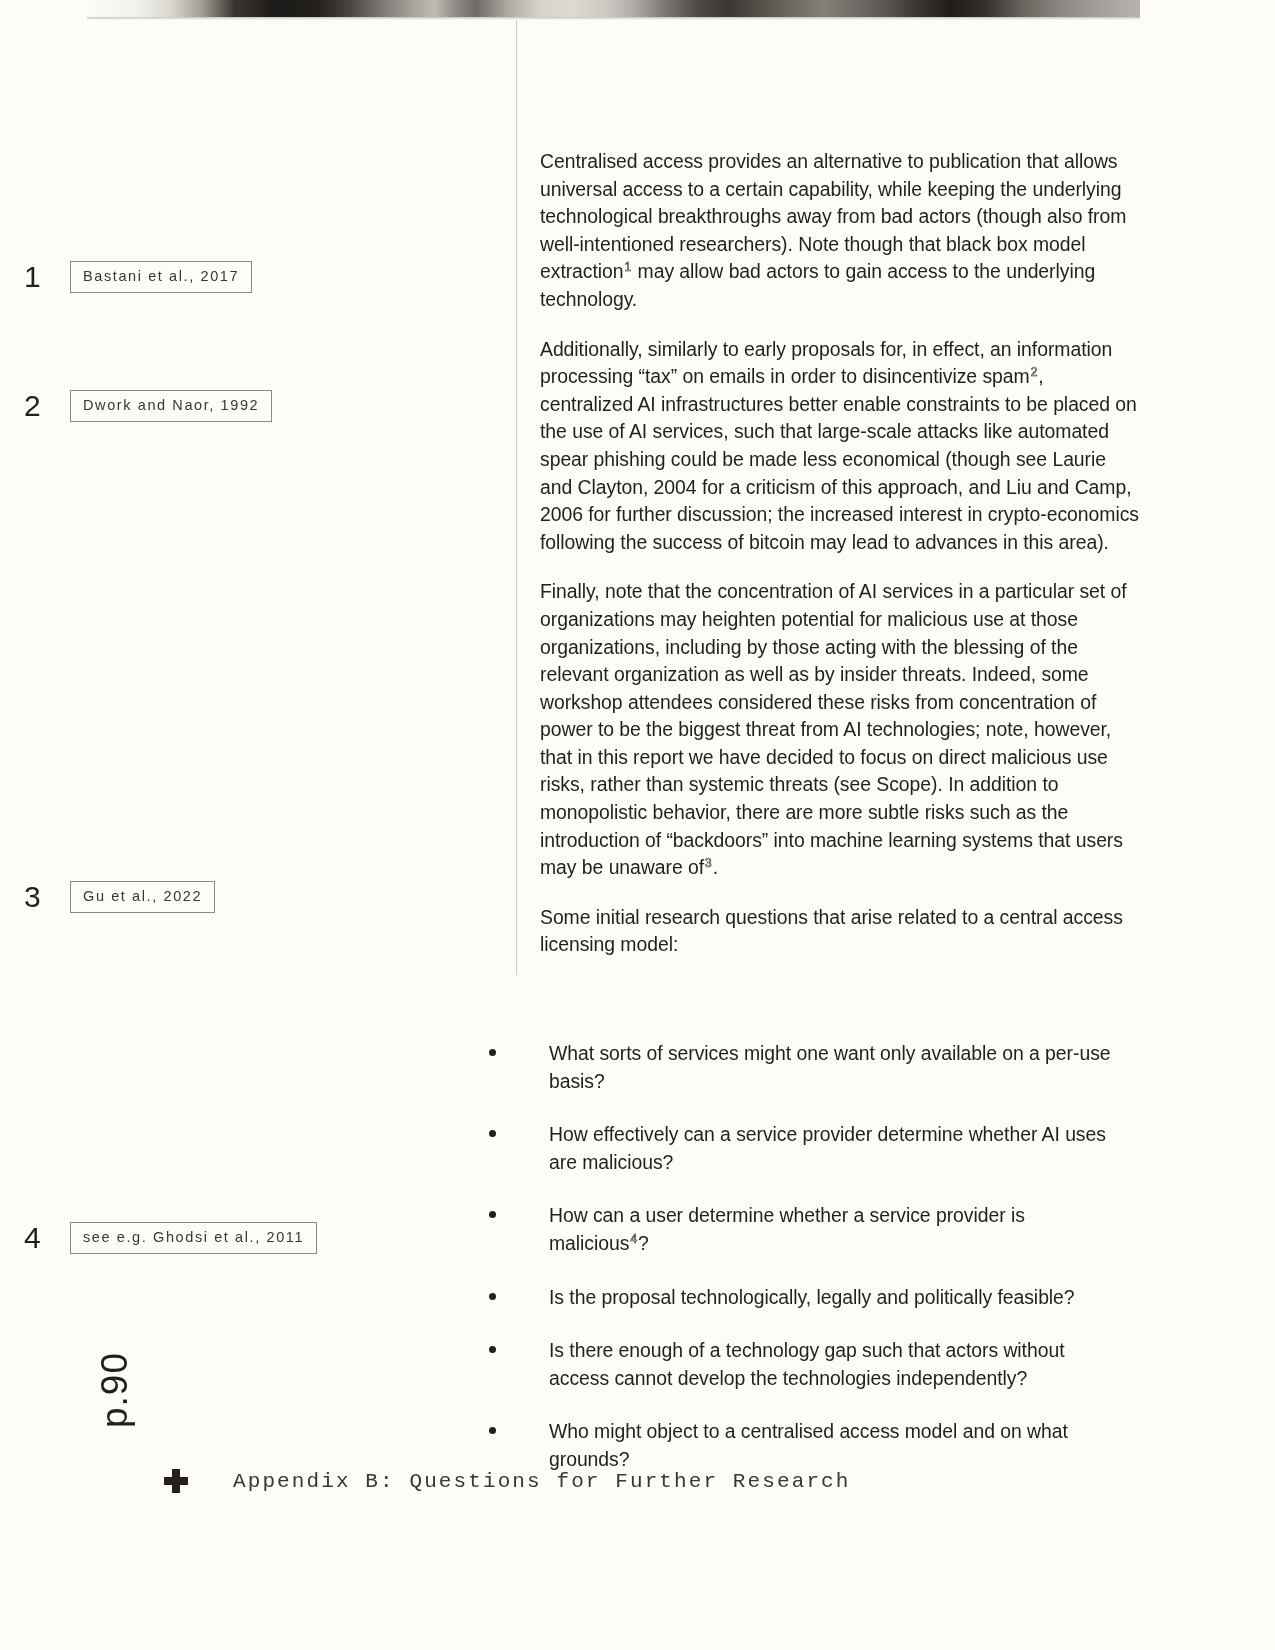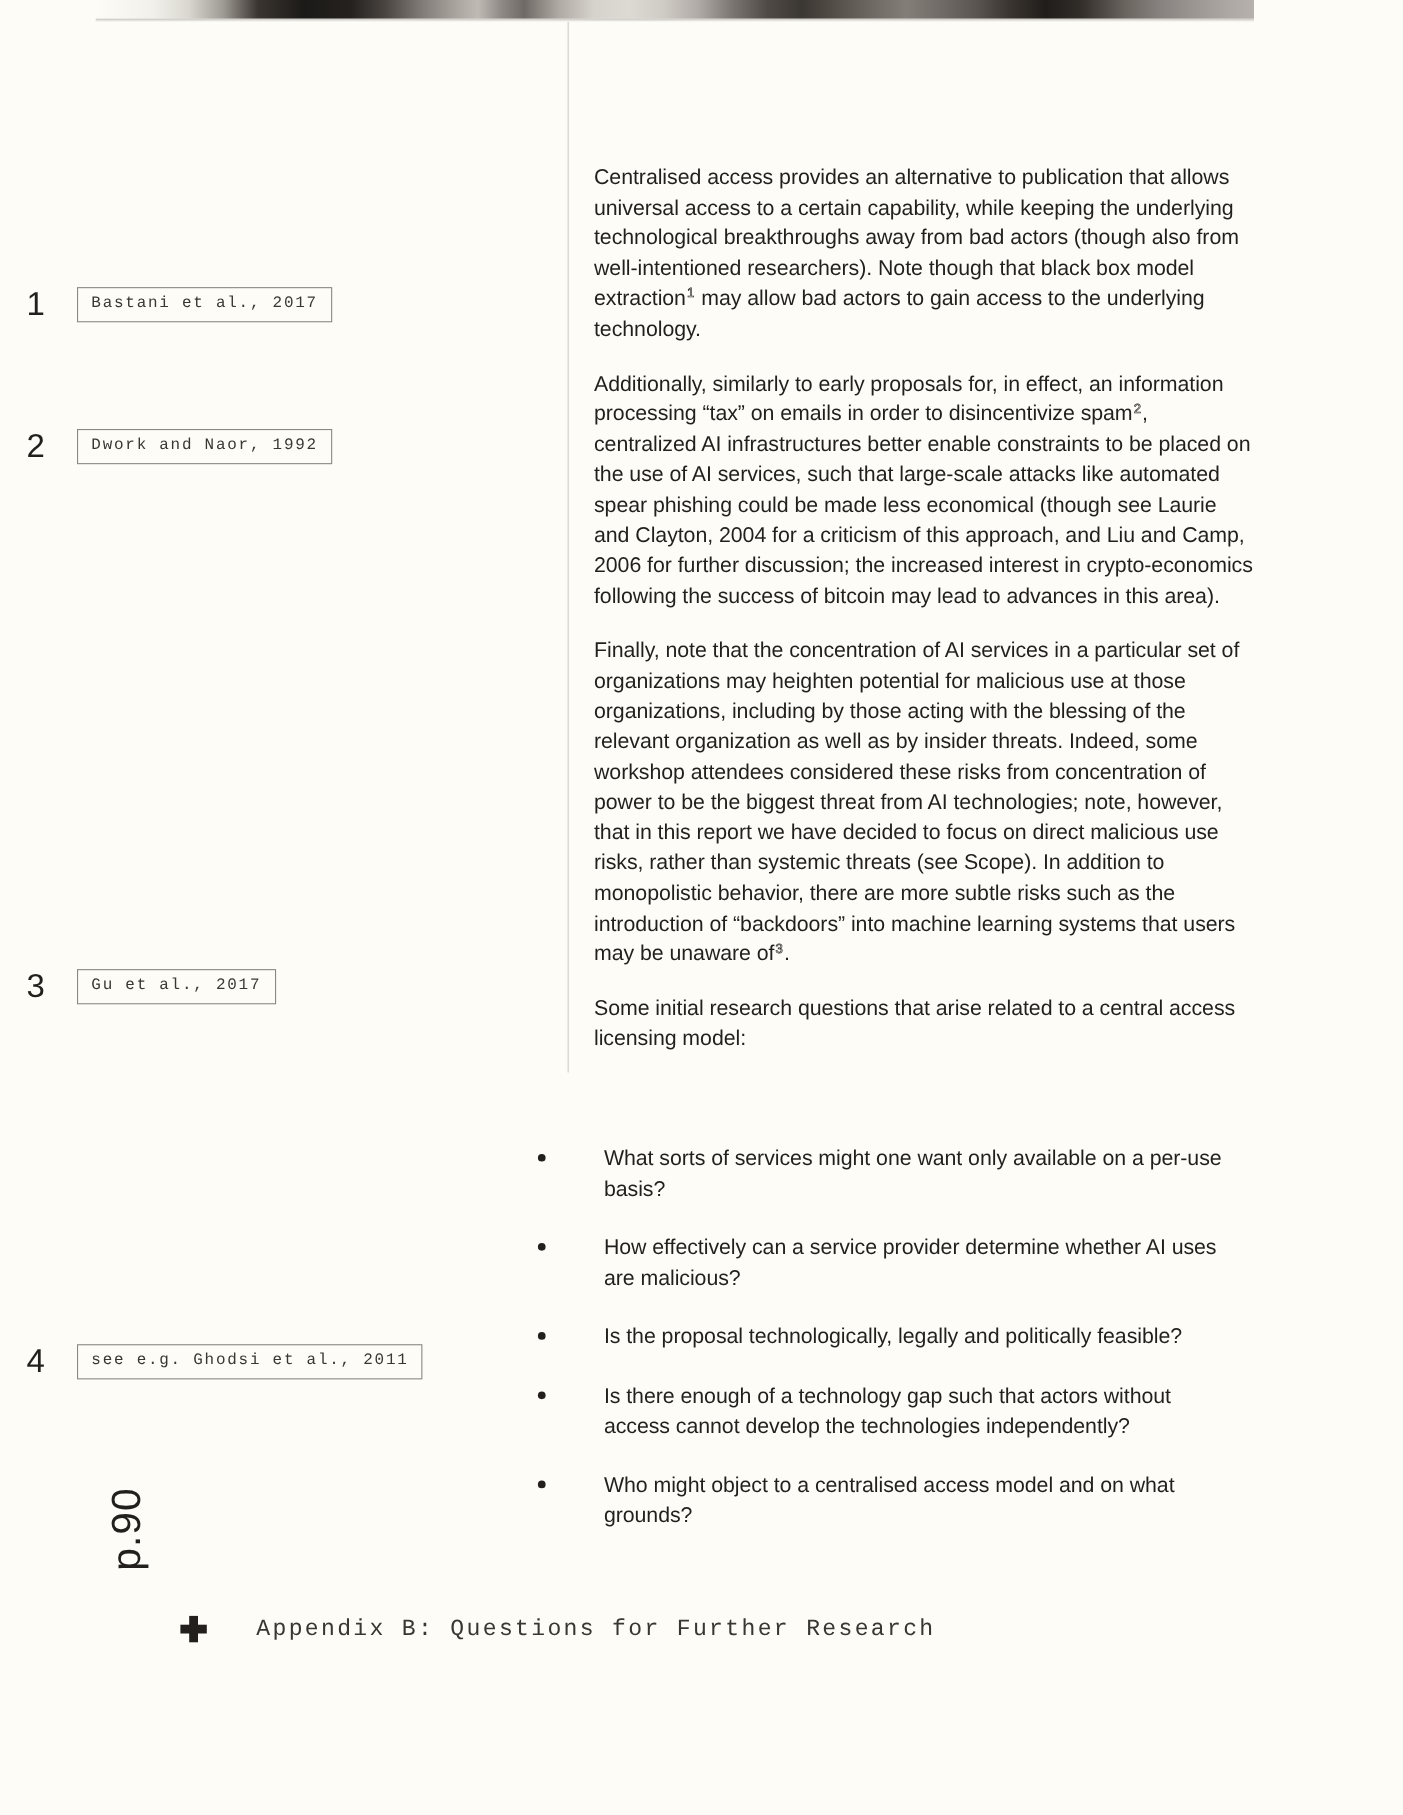--- a/index.html
+++ b/index.html
@@ -92,21 +92,21 @@
     font-size: 30px;
     font-weight: 400;
     line-height: 1;
     color: #221F1C;
     width: 46px;
     flex: none;
   }
   .footnote-box {
     border: 1px solid #8C8881;
     padding: 7px 12px 8px 12px;
-    font-family: Liberation Mono, monospace;
+    font-family: Liberation Sans, sans-serif;
     font-size: 14.5px;
     letter-spacing: 1.6px;
     color: #3A3733;
     white-space: nowrap;
     line-height: 1;
   }
 
   #footnote-1 { top: 261px; }
   #footnote-2 { top: 390px; }
   #footnote-3 { top: 881px; }
@@ -239,21 +239,21 @@
   <span class="footnote-box">Bastani et al., 2017</span>
 </div>
 
 <div class="footnote" id="footnote-2">
   <span class="footnote-num">2</span>
   <span class="footnote-box">Dwork and Naor, 1992</span>
 </div>
 
 <div class="footnote" id="footnote-3">
   <span class="footnote-num">3</span>
-  <span class="footnote-box">Gu et al., 2017</span>
+  <span class="footnote-box">Gu et al., 2022</span>
 </div>
 
 <div class="footnote" id="footnote-4">
   <span class="footnote-num">4</span>
   <span class="footnote-box">see e.g. Ghodsi et al., 2011</span>
 </div>
 
 <div class="text-column">
 
   <p class="para"><span>Centralised access provides an alternative to publication that allows universal access to a certain capability, while keeping the underlying technological breakthroughs away from bad actors (though also from well-intentioned researchers). Note though that black box model extraction</span><sup class="mark">1</sup><span> may allow bad actors to gain access to the underlying technology.</span></p>
@@ -271,20 +271,24 @@
   <div class="bullet-item">
     <span class="bullet-dot"></span>
     <span class="bullet-text"><span>What sorts of services might one want only available on a per-use basis?</span></span>
   </div>
 
   <div class="bullet-item">
     <span class="bullet-dot"></span>
     <span class="bullet-text"><span>How effectively can a service provider determine whether AI uses are malicious?</span></span>
   </div>
 
+  <div class="bullet-item">
+    <span class="bullet-dot"></span>
+    <span class="bullet-text"><span>How can a user determine whether a service provider is malicious</span><sup class="mark">4</sup><span>?</span></span>
+  </div>
 
   <div class="bullet-item">
     <span class="bullet-dot"></span>
     <span class="bullet-text"><span>Is the proposal technologically, legally and politically feasible?</span></span>
   </div>
 
   <div class="bullet-item">
     <span class="bullet-dot"></span>
     <span class="bullet-text"><span>Is there enough of a technology gap such that actors without access cannot develop the technologies independently?</span></span>
   </div>

